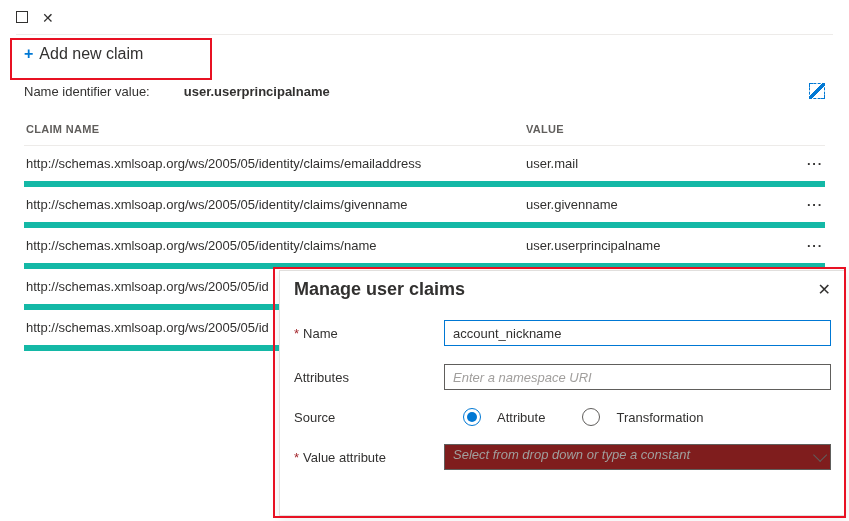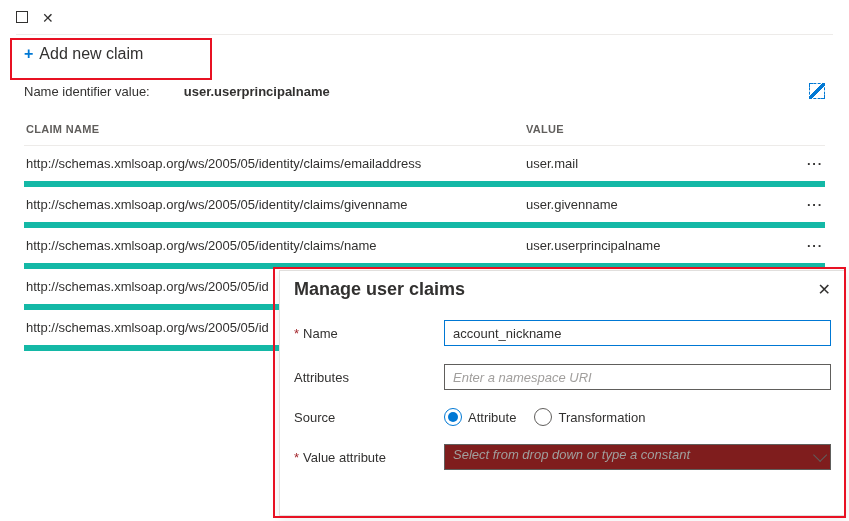--- a/index.html
+++ b/index.html
@@ -124,21 +124,21 @@
     border:1px solid #605e5c;
     padding: 2px 8px;
     font-size:13px;
     font-family:inherit;
     color:#323130;
   }
   .text-input.active { border-color:#0078d4; }
   .text-input::placeholder { color:#a19f9d; font-style:italic; }
   .radio-group { display:flex; gap:18px; align-items:center; }
   .radio {
-    display:inline-flex; align-items:center; gap:6px; cursor:pointer;
+    display:inline-flex; align-items:center; gap:16px; cursor:pointer;margin-left:19px;
   }
   .radio-circle {
     width:18px; height:18px; border-radius:50%; border:1px solid #605e5c;
     display:flex; align-items:center; justify-content:center;
   }
   .radio.selected .radio-circle { border-color:#0078d4; }
   .radio-dot { width:10px; height:10px; border-radius:50%; background:#0078d4; display:none;}
   .radio.selected .radio-dot { display:block; }
   .select-wrap {
     position:relative;

